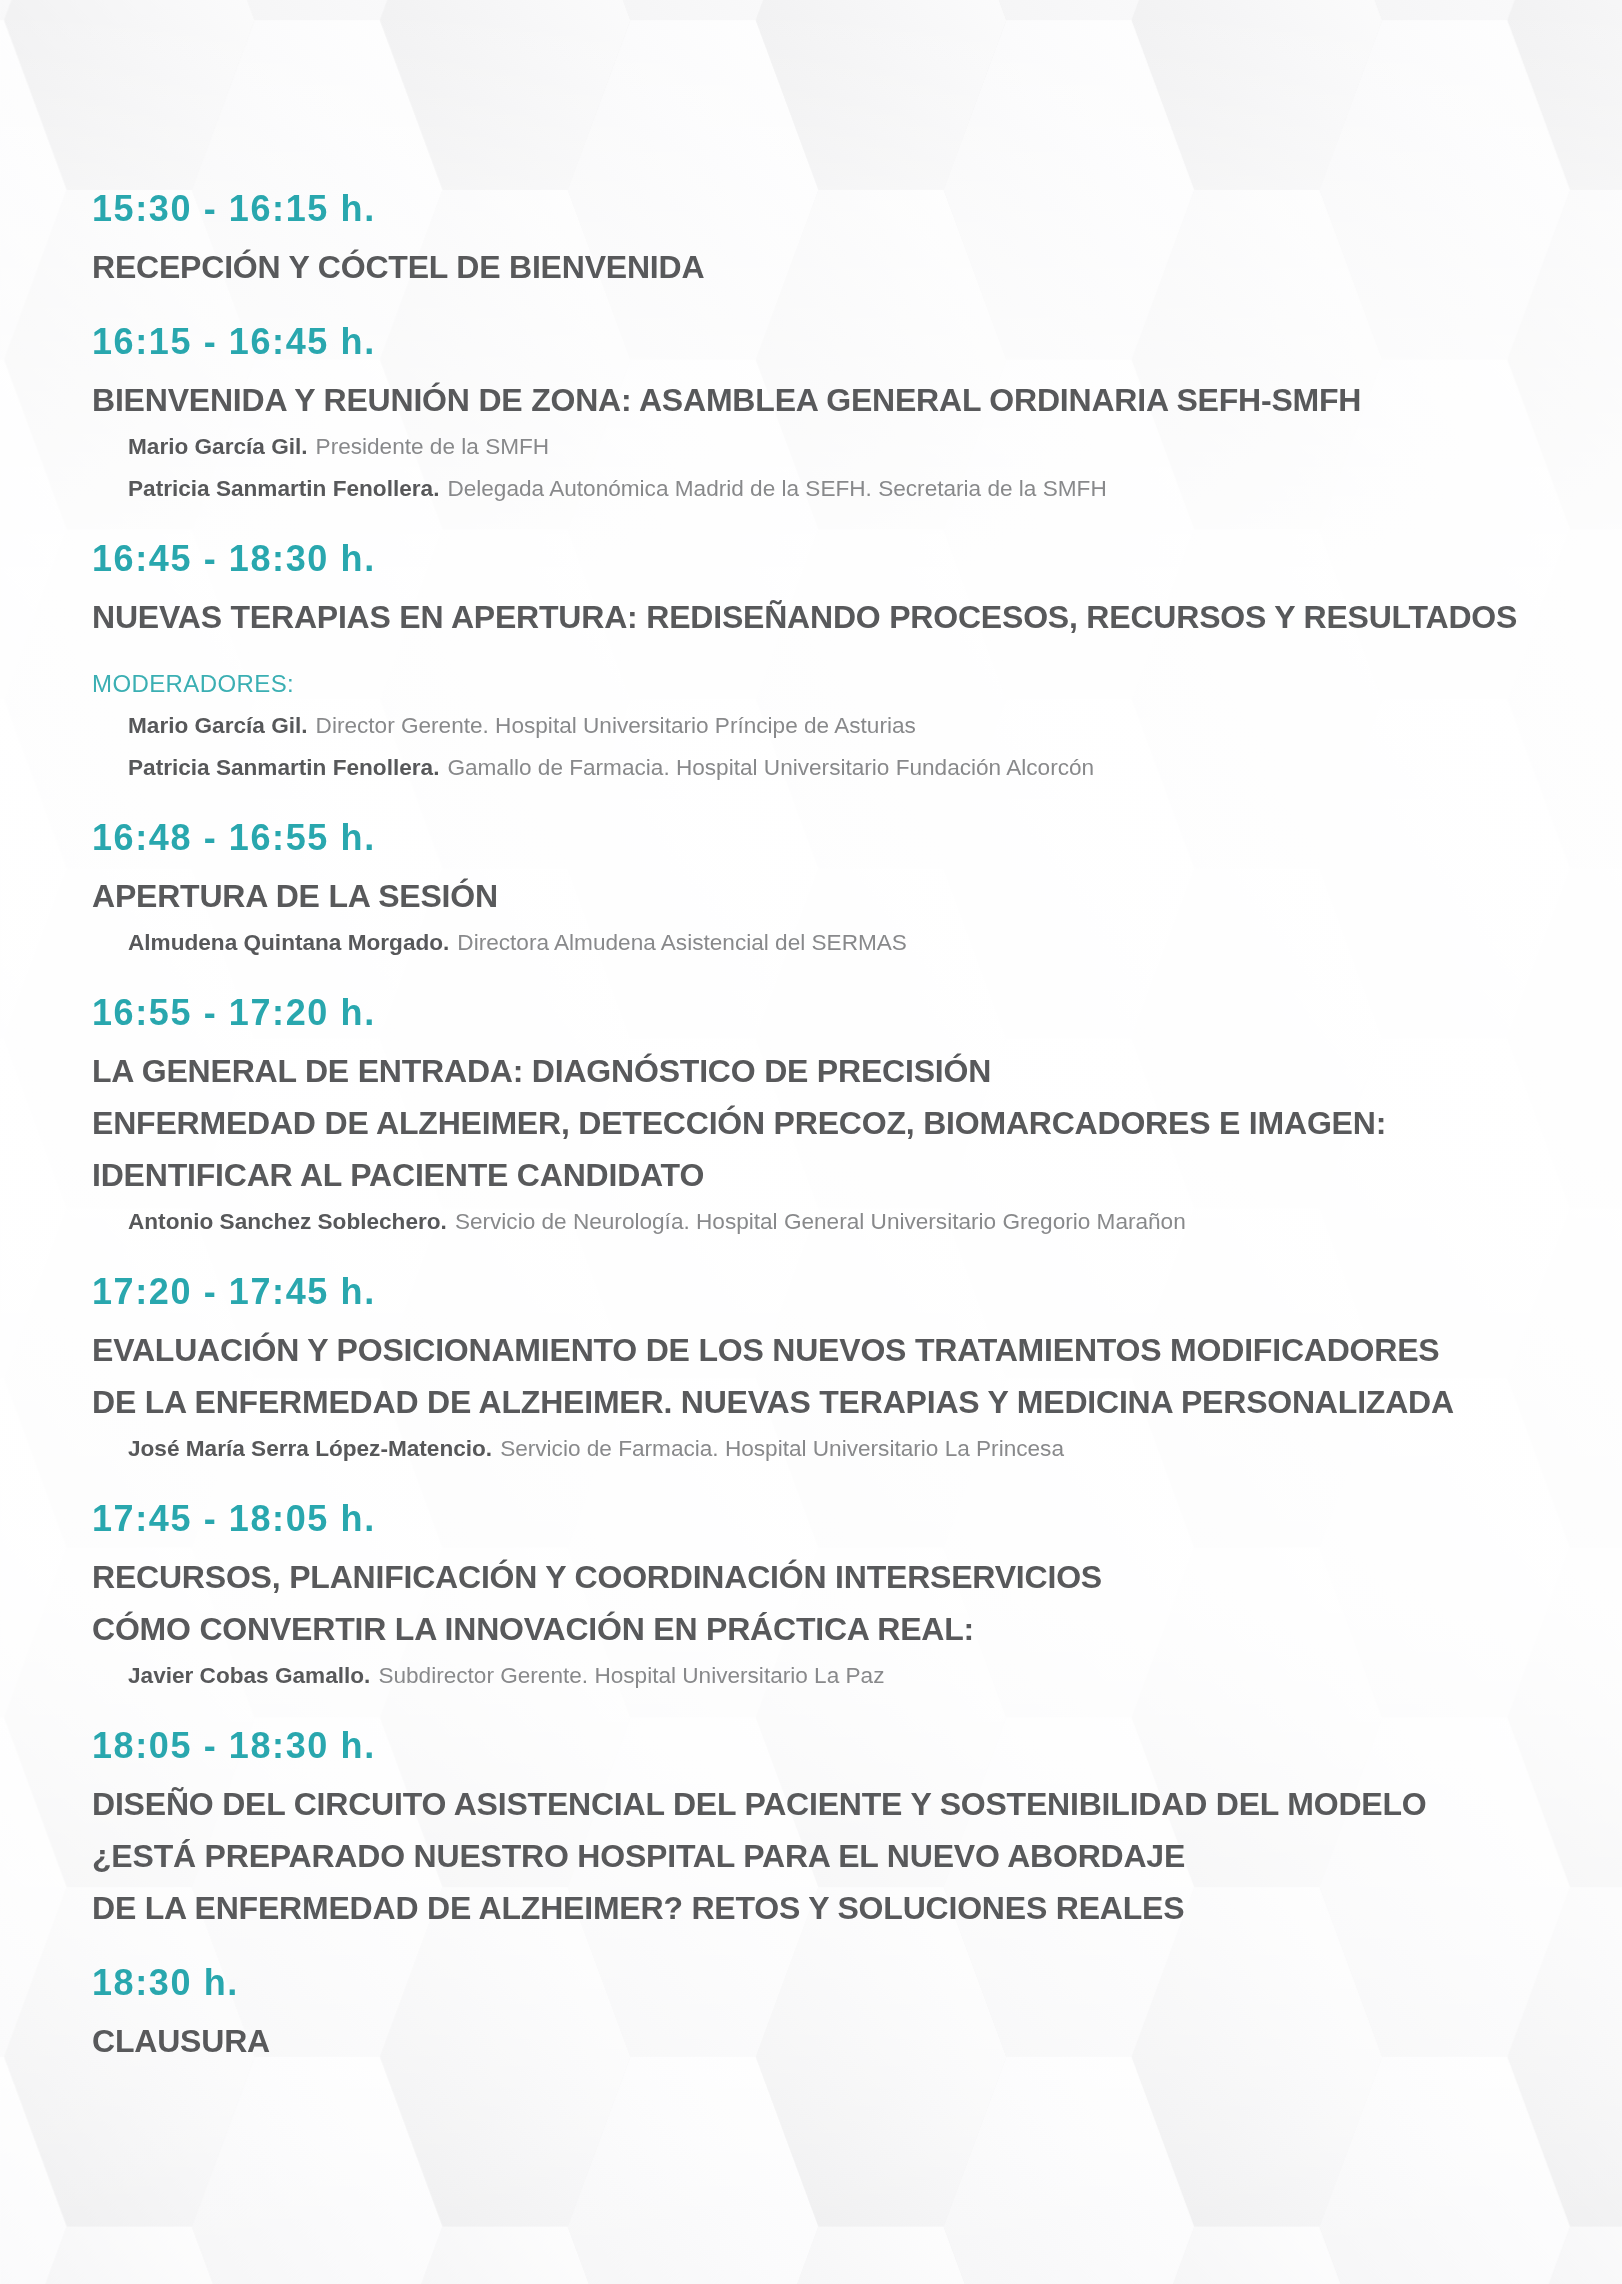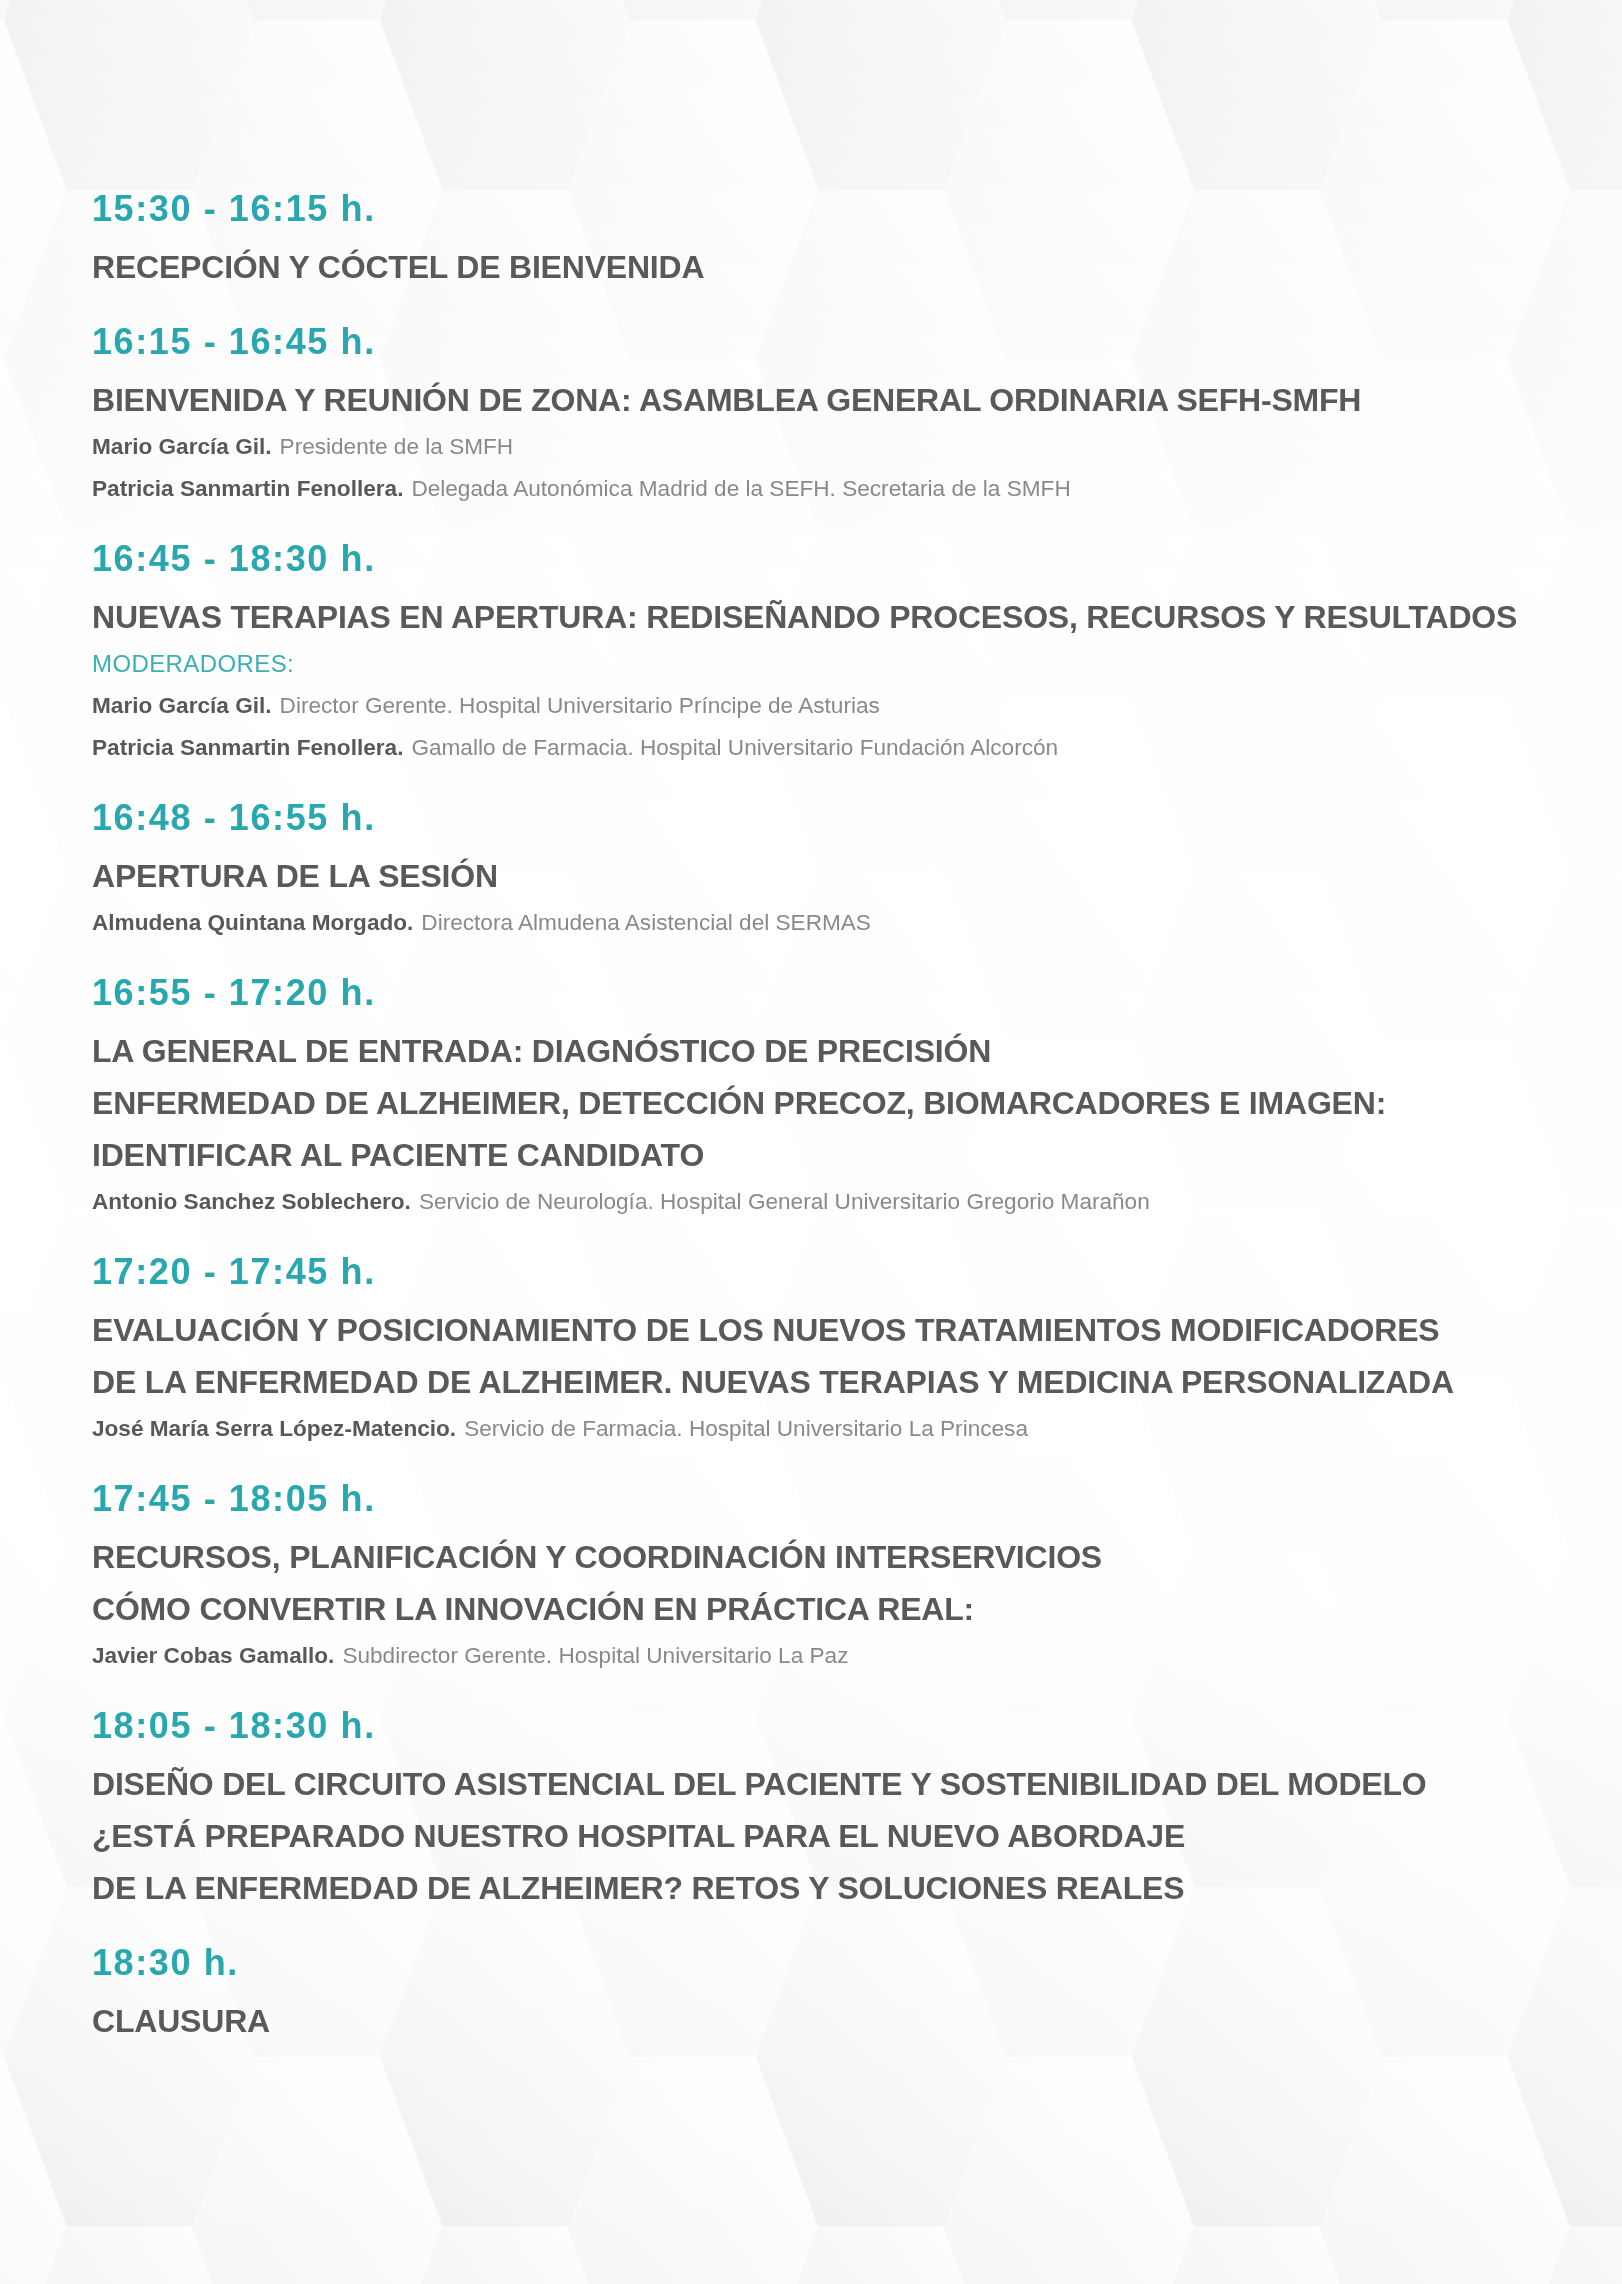--- a/index.html
+++ b/index.html
@@ -45,26 +45,28 @@
     font-weight: 700;
     letter-spacing: -0.2px;
     color: #58595B;
   }
   .mods {
     font-size: 24px;
     line-height: 42px;
     font-weight: 400;
     letter-spacing: 0.4px;
     color: #3BAFB3;
+    margin-top: 20px;
   }
   .speaker {
     font-size: 22.6px;
     line-height: 42px;
     font-weight: 400;
     color: #88898B;
+    margin-left: 36px;
   }
   .speaker .name {
     font-weight: 700;
     color: #57585A;
     margin-right: 8px;
   }
 </style>
 </head>
 <body>
 

